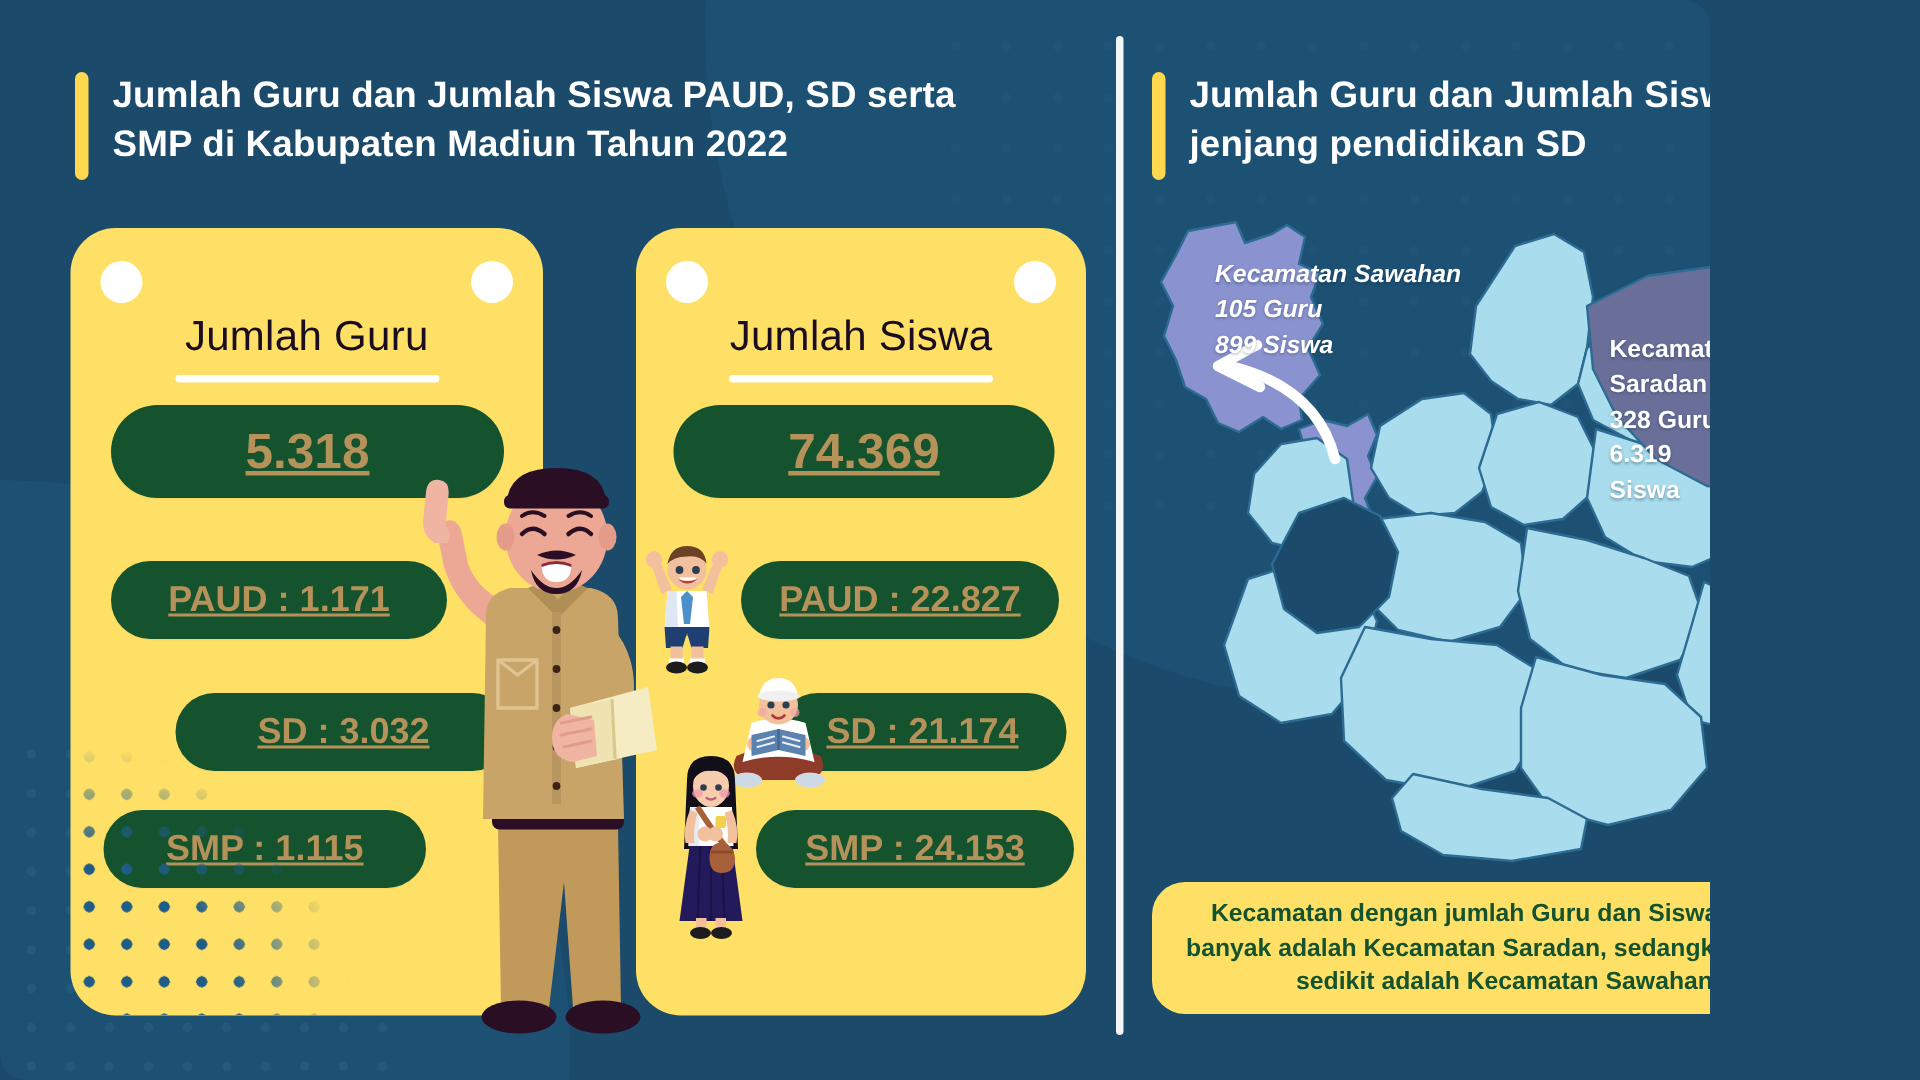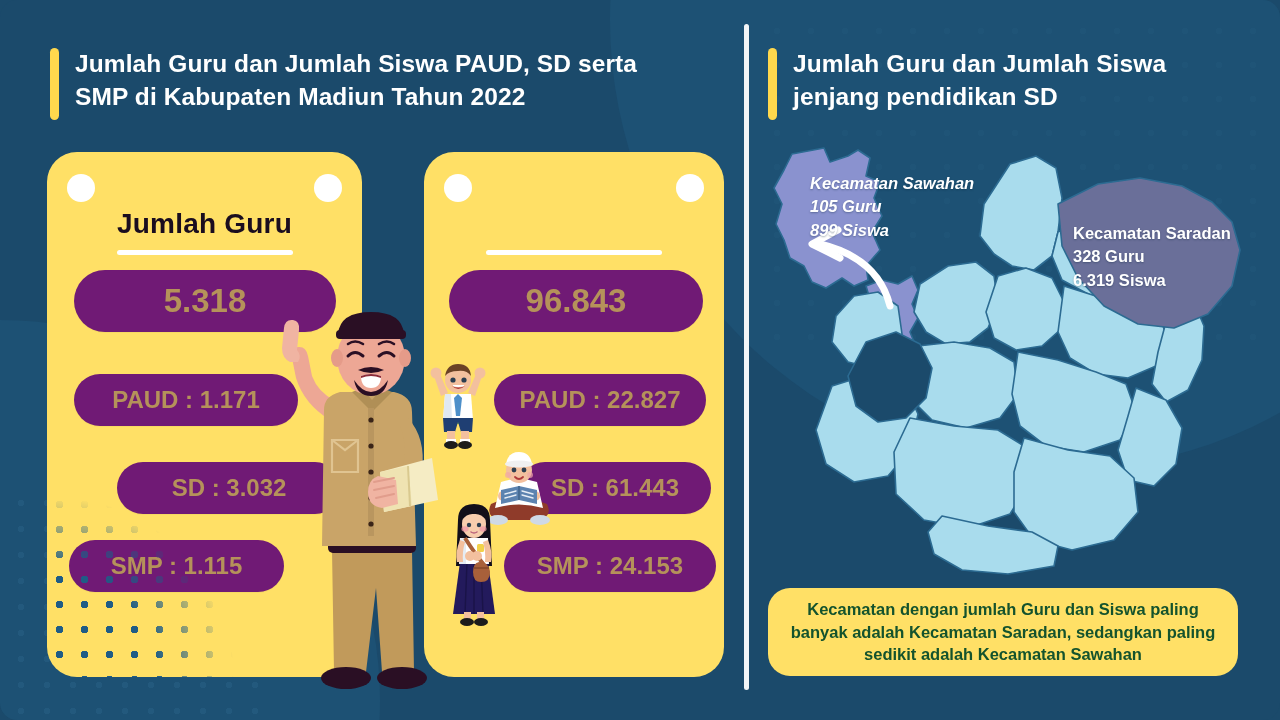--- a/index.html
+++ b/index.html
@@ -5,21 +5,21 @@
 <style>
   * { margin:0; padding:0; box-sizing:border-box; }
   html, body { width:1280px; height:720px; overflow:hidden; }
   body {
     font-family: "Liberation Sans", sans-serif;
     background:#1b4a6b;
     position:relative;
   }
 
   
-  #stage { position:absolute; inset:0; width:1280px; height:720px; overflow:hidden; background:#1b4a6b;border-radius:17px; }
+  #stage { position:absolute; inset:0; width:1140px; height:720px; overflow:hidden; background:#1b4a6b;border-radius:17px; }
 
   .bg-arc {
     position:absolute;
     border-radius:50%;
     background:#1d5174;
     pointer-events:none;
   }
   .bg-arc.a1 { width:900px; height:900px; right:-230px; top:-430px; }
   .bg-arc.a2 { width:760px; height:760px; left:-380px; bottom:-360px; background:#1d5174; }
 
@@ -64,32 +64,33 @@
   #card-siswa { left:424px; top:152px; width:300px; height:525px; }
 
   .card .punch {
     position:absolute; width:28px; height:28px; border-radius:50%; background:#ffffff; top:22px;
   }
   .card .punch.l { left:20px; }
   .card .punch.r { right:20px; }
 
   .card-title {
     position:absolute; left:0; right:0; top:56px; text-align:center;
-    font-size:28px; font-weight:bold; color:#1a0d1f; letter-spacing:.2px;
+    font-size:28px; font-weight:normal; color:#1a0d1f; letter-spacing:.2px;
   }
   .card-rule {
     position:absolute; left:50%; transform:translateX(-50%); top:98px;
     width:176px; height:5px; background:#ffffff; border-radius:3px;
   }
 
   .pill {
-    position:absolute; background:#701a75; border-radius:40px;
+    position:absolute; background:#14532d; border-radius:40px;
     display:flex; align-items:center; justify-content:center;
     color:#b5925a; font-weight:bold;
     box-shadow:0 1px 0 rgba(0,0,0,.03);
+    text-decoration:underline;
   }
   .pill.big { height:62px; font-size:33px; }
   .pill.sm  { height:52px; font-size:24px; }
 
   
   #g-total { left:27px;  top:118px; width:262px; }
   #g-paud  { left:27px;  top:222px; width:224px;text-align:center; }
   #g-sd    { left:70px;  top:310px; width:224px; }
   #g-smp   { left:22px;  top:388px; width:215px; }
   
@@ -167,24 +168,25 @@
     <div class="pill big" id="g-total">5.318</div>
     <div class="pill sm" id="g-paud">PAUD : 1.171</div>
     <div class="pill sm" id="g-sd">SD : 3.032</div>
     <div class="pill sm" id="g-smp">SMP : 1.115</div>
     <div class="card-dots"></div>
   </div>
 
   <div class="card" id="card-siswa">
     <div class="punch l"></div>
     <div class="punch r"></div>
+    <div class="card-title">Jumlah Siswa</div>
     <div class="card-rule"></div>
-    <div class="pill big" id="s-total">96.843</div>
+    <div class="pill big" id="s-total">74.369</div>
     <div class="pill sm" id="s-paud">PAUD : 22.827</div>
-    <div class="pill sm" id="s-sd">SD : 61.443</div>
+    <div class="pill sm" id="s-sd">SD : 21.174</div>
     <div class="pill sm" id="s-smp">SMP : 24.153</div>
   </div>
 
   <svg class="art" id="art-teacher" viewBox="0 0 210 420">
 
     <path d="M70 250 L150 250 L152 372 L120 372 L114 288 L104 372 L72 372 Z" fill="#c19a5b"></path>
 
     <ellipse cx="84" cy="378" rx="25" ry="11" fill="#2a0f24"></ellipse>
     <ellipse cx="140" cy="378" rx="25" ry="11" fill="#2a0f24"></ellipse>
 

